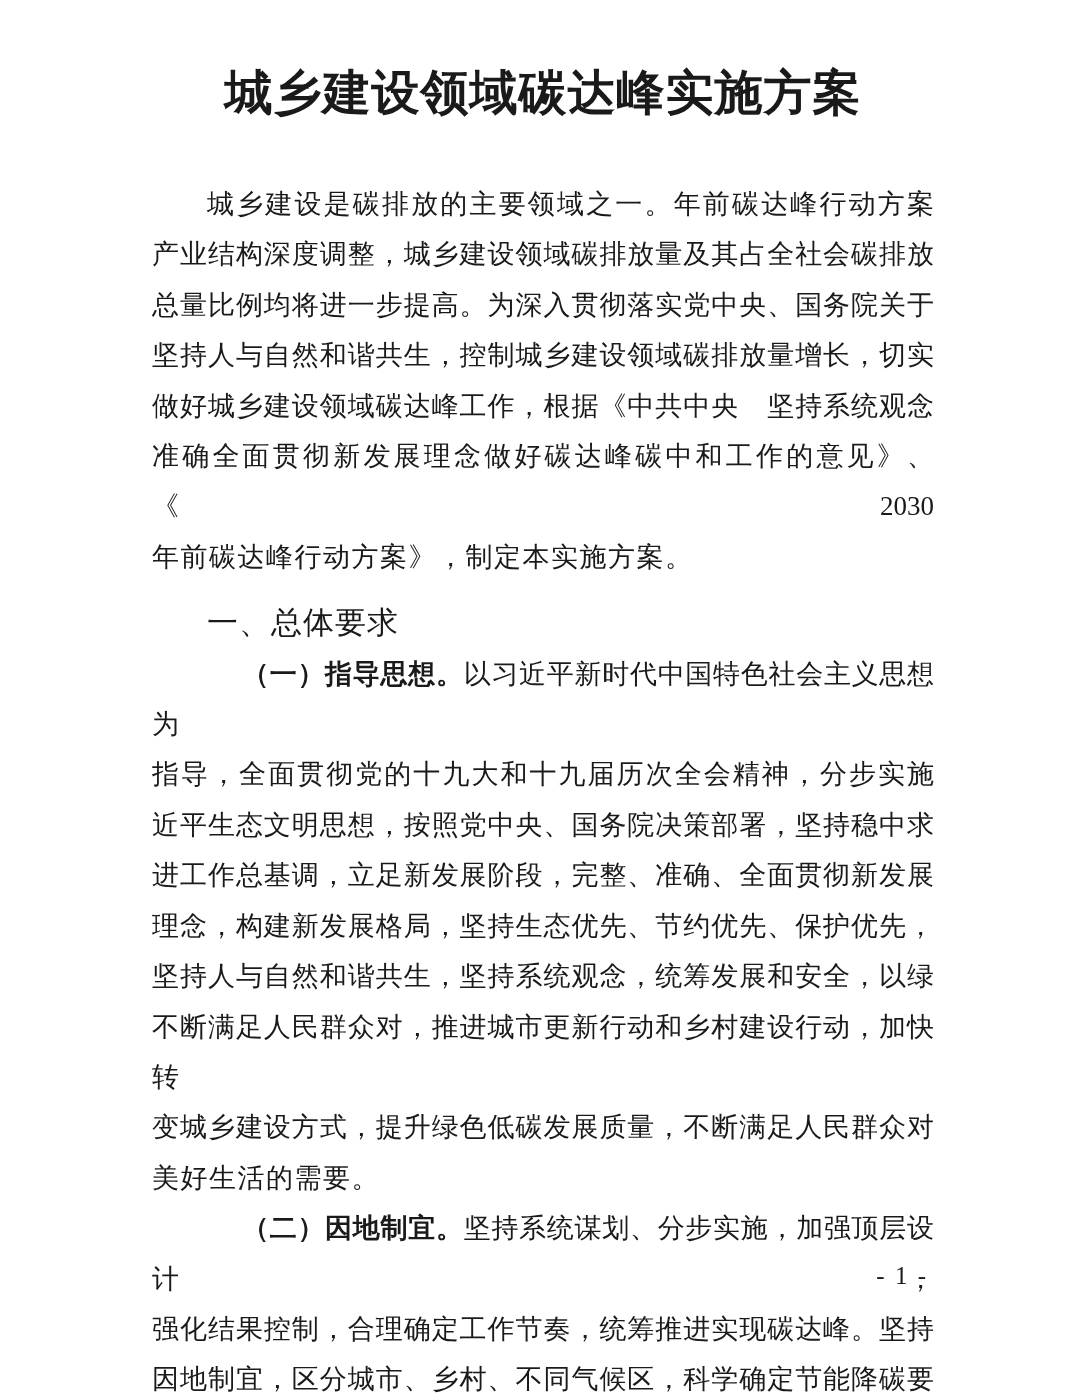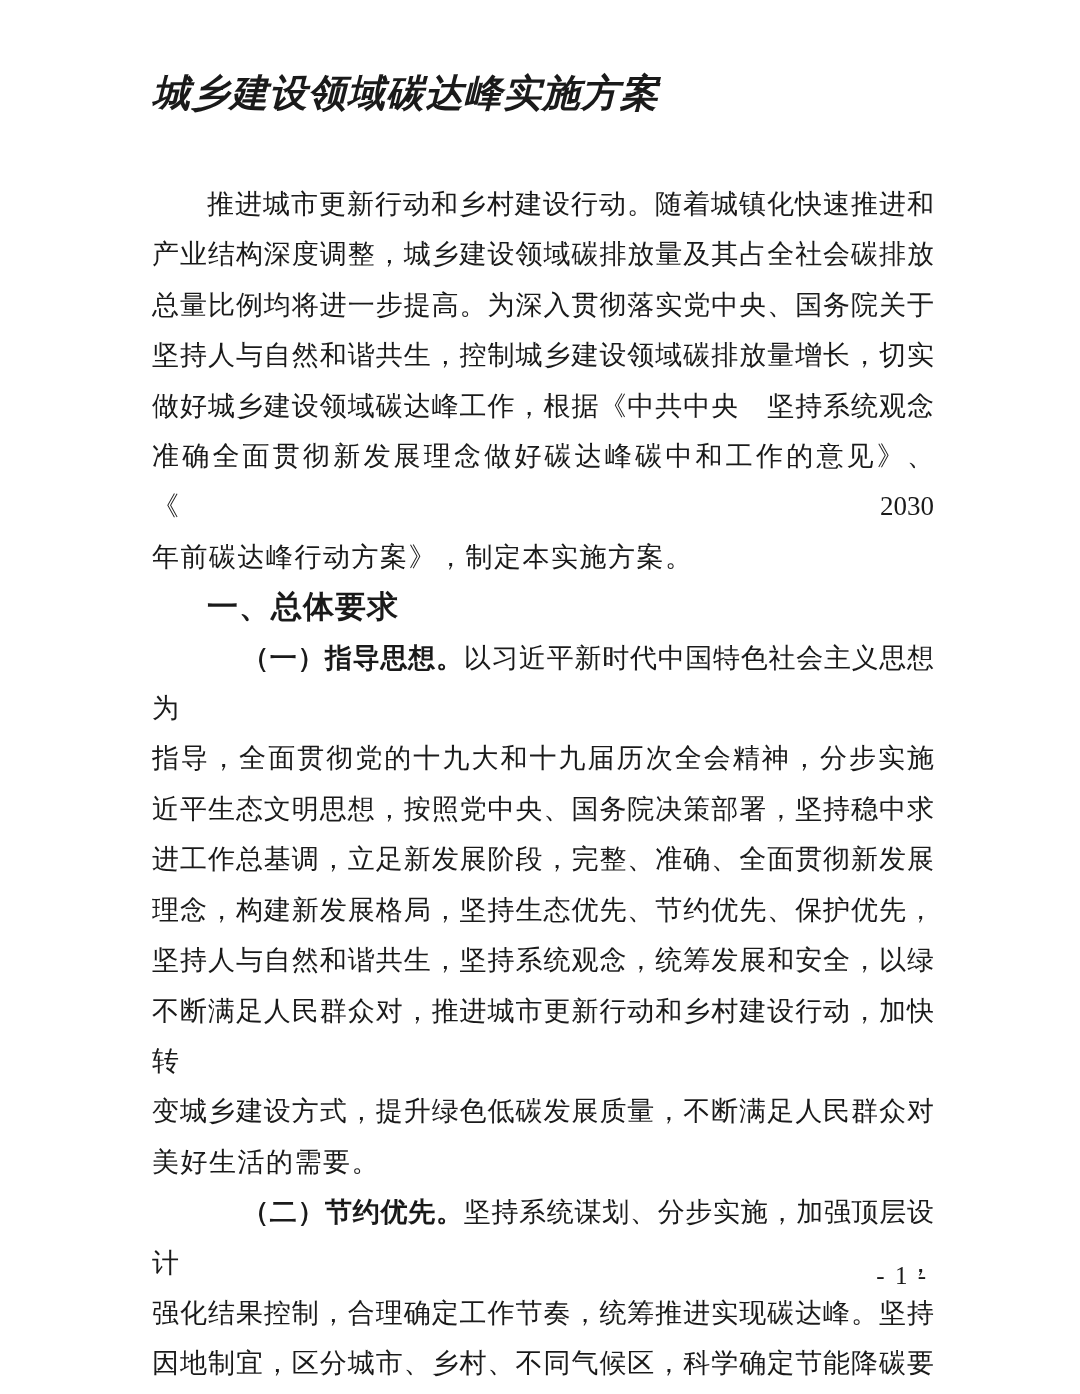--- a/index.html
+++ b/index.html
@@ -21,27 +21,26 @@
     background: #ffffff;
   }
   .content {
     position: absolute;
     left: 152px;
     top: 0;
     width: 782px;
   }
   .doc-title {
     margin: 68px 0 0 0;
-    text-align: left;
-    font-size: 38px;
+    text-align: center;
+    font-size: 48px;
     font-weight: 700;
     line-height: 50px;
     letter-spacing: 1px;
     white-space: nowrap;
-    font-style: italic;
   }
   .doc-body {
     margin-top: 61px;
   }
   .line {
     font-size: 27px;
     line-height: 50.4px;
     letter-spacing: 1.5px;
     white-space: nowrap;
   }
@@ -54,58 +53,59 @@
   }
   .line.indent {
     text-indent: 55px;
   }
   .lead {
     font-weight: 700;
     margin-left: 35px;
   }
   .heading {
     font-family: "Liberation Sans", sans-serif;
-    font-weight: 700;
+    font-weight: 400;
     font-size: 31px;
     line-height: 50.4px;
+    margin-top: 16px;
     text-indent: 55px;
     letter-spacing: 1px;
   }
   .footer {
     position: absolute;
     top: 1261px;
     right: 152px;
     font-size: 25px;
     line-height: 30px;
     letter-spacing: 2px;
   }
 </style>
 </head>
 <body>
 
 <div class="page">
   <div class="content">
     <div class="doc-title">城乡建设领域碳达峰实施方案</div>
     <div class="doc-body">
-        <div class="line justify indent">推进城市更新行动和乡村建设行动。随着城镇化快速推进和</div>
+        <div class="line justify indent">城乡建设是碳排放的主要领域之一。年前碳达峰行动方案</div>
         <div class="line justify">产业结构深度调整，城乡建设领域碳排放量及其占全社会碳排放</div>
         <div class="line justify">总量比例均将进一步提高。为深入贯彻落实党中央、国务院关于</div>
         <div class="line justify">坚持人与自然和谐共生，控制城乡建设领域碳排放量增长，切实</div>
         <div class="line justify">做好城乡建设领域碳达峰工作，根据《中共中央　坚持系统观念</div>
         <div class="line justify">准确全面贯彻新发展理念做好碳达峰碳中和工作的意见》、《2030</div>
         <div class="line">年前碳达峰行动方案》，制定本实施方案。</div>
         <div class="heading">一、总体要求</div>
         <div class="line justify indent"><span class="lead">（一）指导思想。</span>以习近平新时代中国特色社会主义思想为</div>
         <div class="line justify">指导，全面贯彻党的十九大和十九届历次全会精神，分步实施</div>
         <div class="line justify">近平生态文明思想，按照党中央、国务院决策部署，坚持稳中求</div>
         <div class="line justify">进工作总基调，立足新发展阶段，完整、准确、全面贯彻新发展</div>
         <div class="line justify">理念，构建新发展格局，坚持生态优先、节约优先、保护优先，</div>
         <div class="line justify">坚持人与自然和谐共生，坚持系统观念，统筹发展和安全，以绿</div>
         <div class="line justify">不断满足人民群众对，推进城市更新行动和乡村建设行动，加快转</div>
         <div class="line justify">变城乡建设方式，提升绿色低碳发展质量，不断满足人民群众对</div>
         <div class="line">美好生活的需要。</div>
-        <div class="line justify indent"><span class="lead">（二）节约优先。</span>坚持系统谋划、分步实施，加强顶层设计，</div>
+        <div class="line justify indent"><span class="lead">（二）因地制宜。</span>坚持系统谋划、分步实施，加强顶层设计，</div>
         <div class="line justify">强化结果控制，合理确定工作节奏，统筹推进实现碳达峰。坚持</div>
         <div class="line justify">因地制宜，区分城市、乡村、不同气候区，科学确定节能降碳要</div>
       </div>
   </div>
   <div class="footer">- 1 -</div>
 </div>
 
 </body></html>

